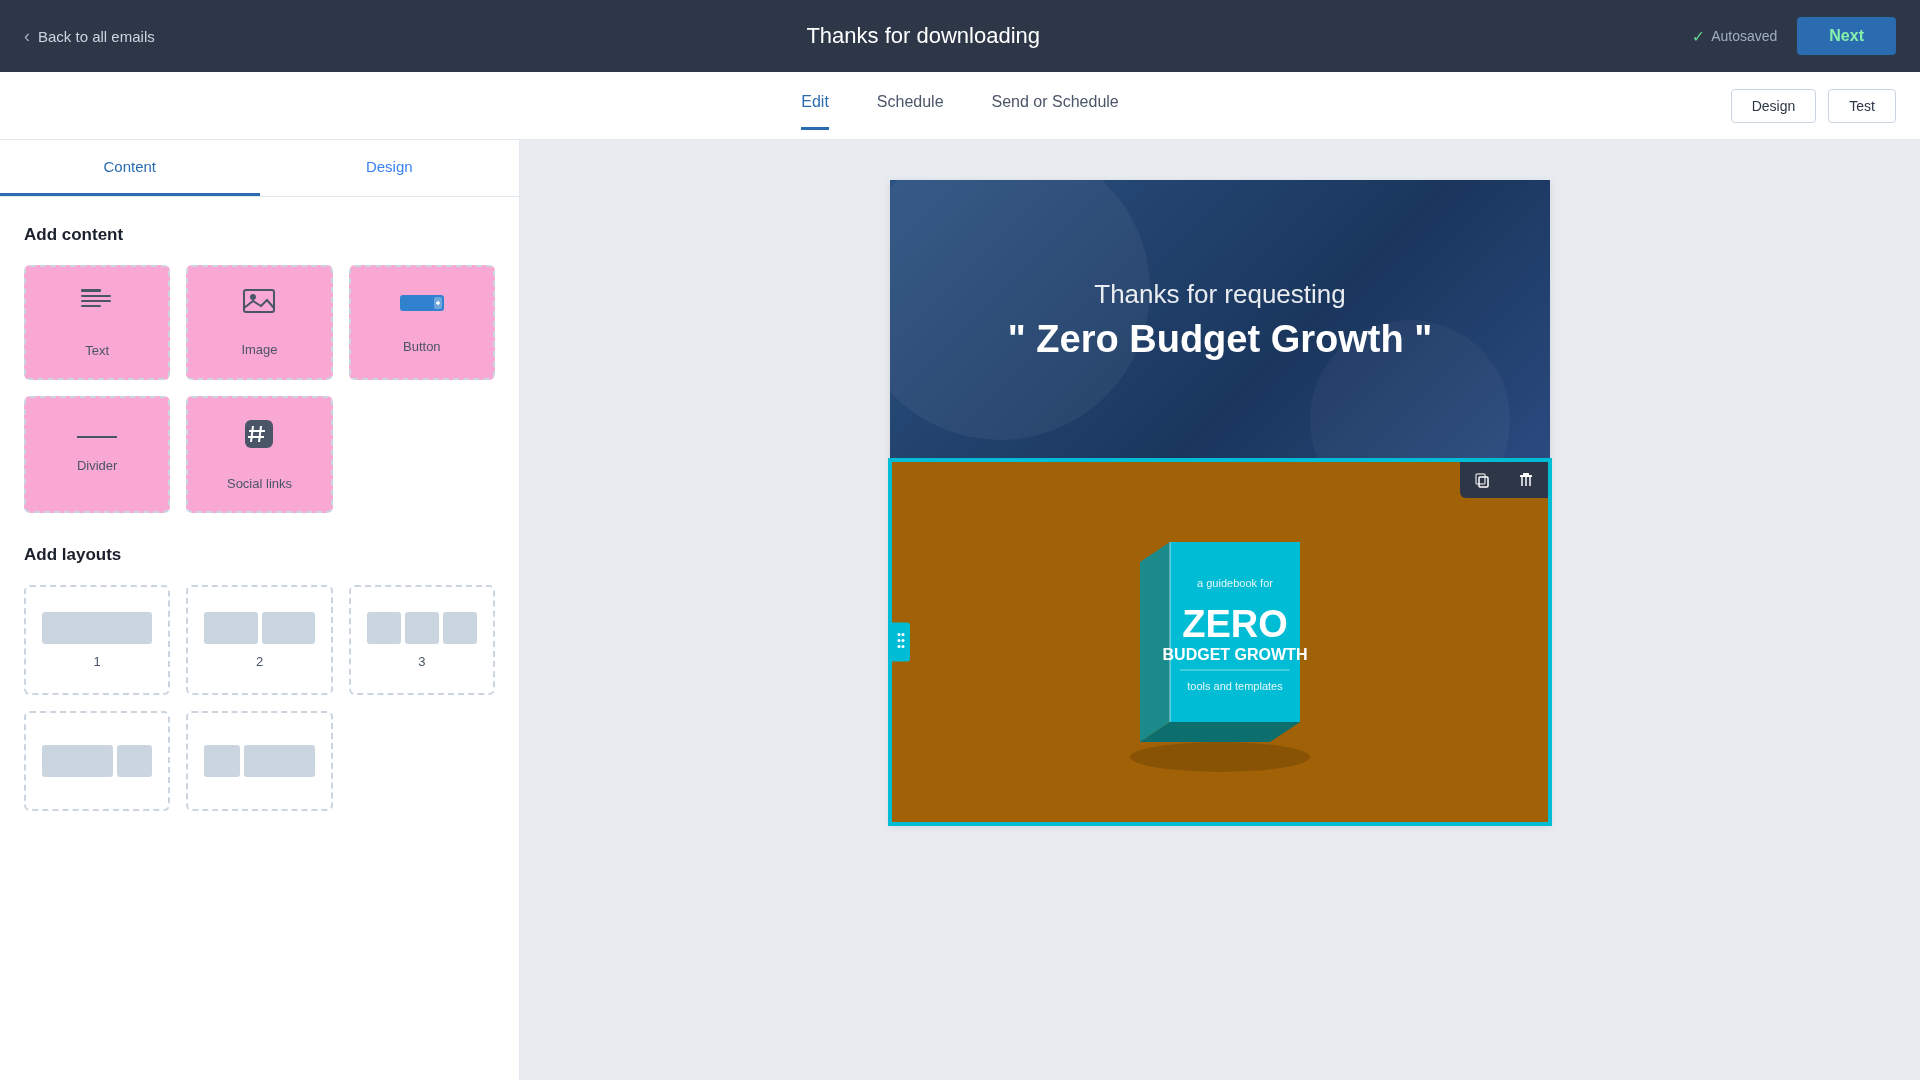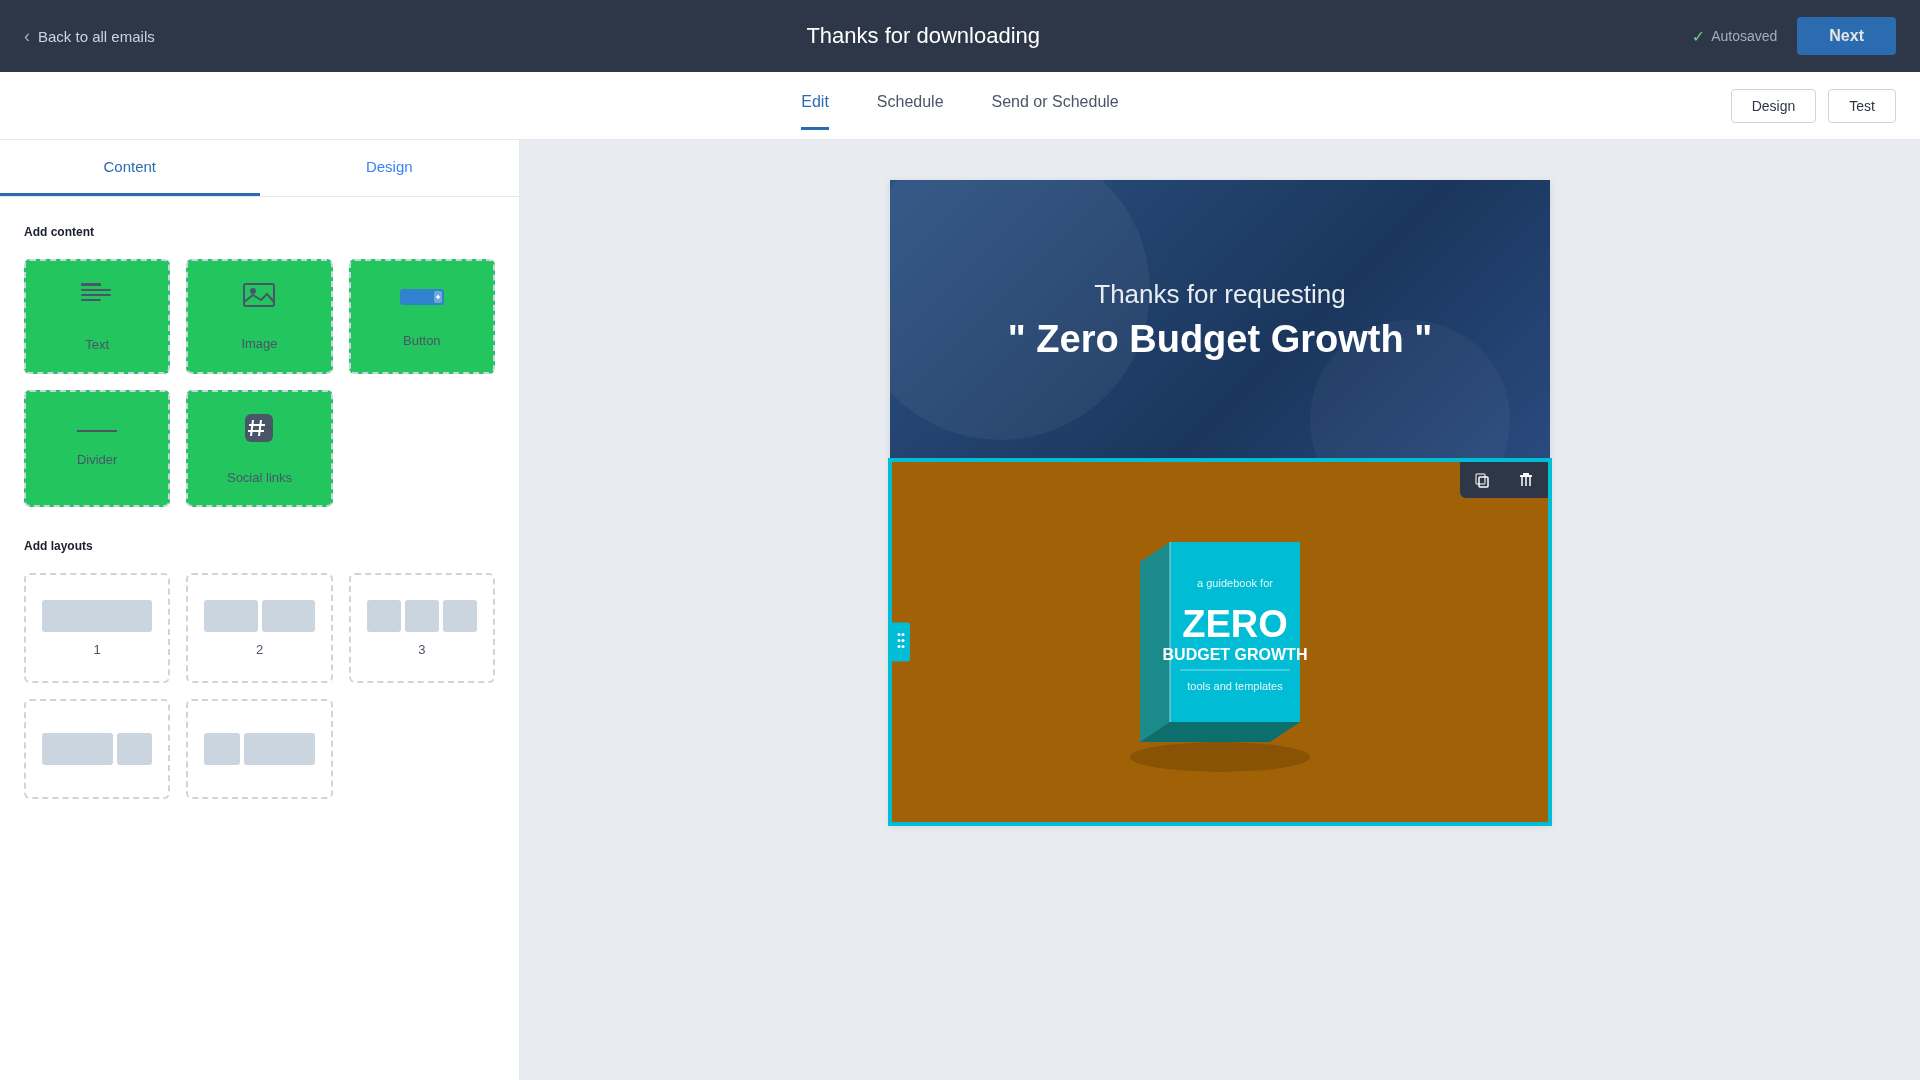--- a/index.html
+++ b/index.html
@@ -17,21 +17,21 @@
     }
     .top-bar-left { display: flex; align-items: center; gap: 8px; cursor: pointer; }
     .top-bar-left .back-arrow { font-size: 18px; color: #a0aec0; }
     .top-bar-left .back-label { color: #cbd5e0; font-size: 15px; }
     .top-bar-center { font-size: 22px; color: white; font-weight: 500; }
     .top-bar-right { display: flex; align-items: center; gap: 20px; }
     .autosaved { display: flex; align-items: center; gap: 6px; color: #a0aec0; font-size: 14px; }
     .autosaved-check { color: #68d391; font-size: 16px; }
     .next-btn {
       background: #2b6cb0;
-      color: #e5e5e5;
+      color: #86efac;
       border: none;
       padding: 10px 32px;
       border-radius: 4px;
       font-size: 16px;
       font-weight: 600;
       cursor: pointer;
     }
 
     
     .secondary-nav {
@@ -99,21 +99,21 @@
       color: #3b82f6;
       cursor: pointer;
       border-bottom: 3px solid transparent;
     }
     .sidebar-tab.active {
       color: #2b6cb0;
       border-bottom: 3px solid #2b6cb0;
     }
     .sidebar-content { padding: 28px 24px; }
     .section-title {
-      font-size: 12px;
+      font-size: 17px;
       font-weight: 700;
       color: #1a202c;
       margin-bottom: 20px;
     }
 
     
     .blocks-grid {
       display: grid;
       grid-template-columns: repeat(3, 1fr);
       gap: 16px;
@@ -121,21 +121,21 @@
     }
     .block-item {
       border: 2px dashed #cbd5e0;
       border-radius: 6px;
       padding: 20px 16px;
       display: flex;
       flex-direction: column;
       align-items: center;
       gap: 20px;
       cursor: pointer;
-      background: #22c55e;
+      background: #f9a8d4;
       min-height: 110px;
       justify-content: center;
     }
     .block-label { font-size: 13px; color: #4a5568; font-weight: 500; }
 
     
     .layouts-grid {
       display: grid;
       grid-template-columns: repeat(3, 1fr);
       gap: 16px;

